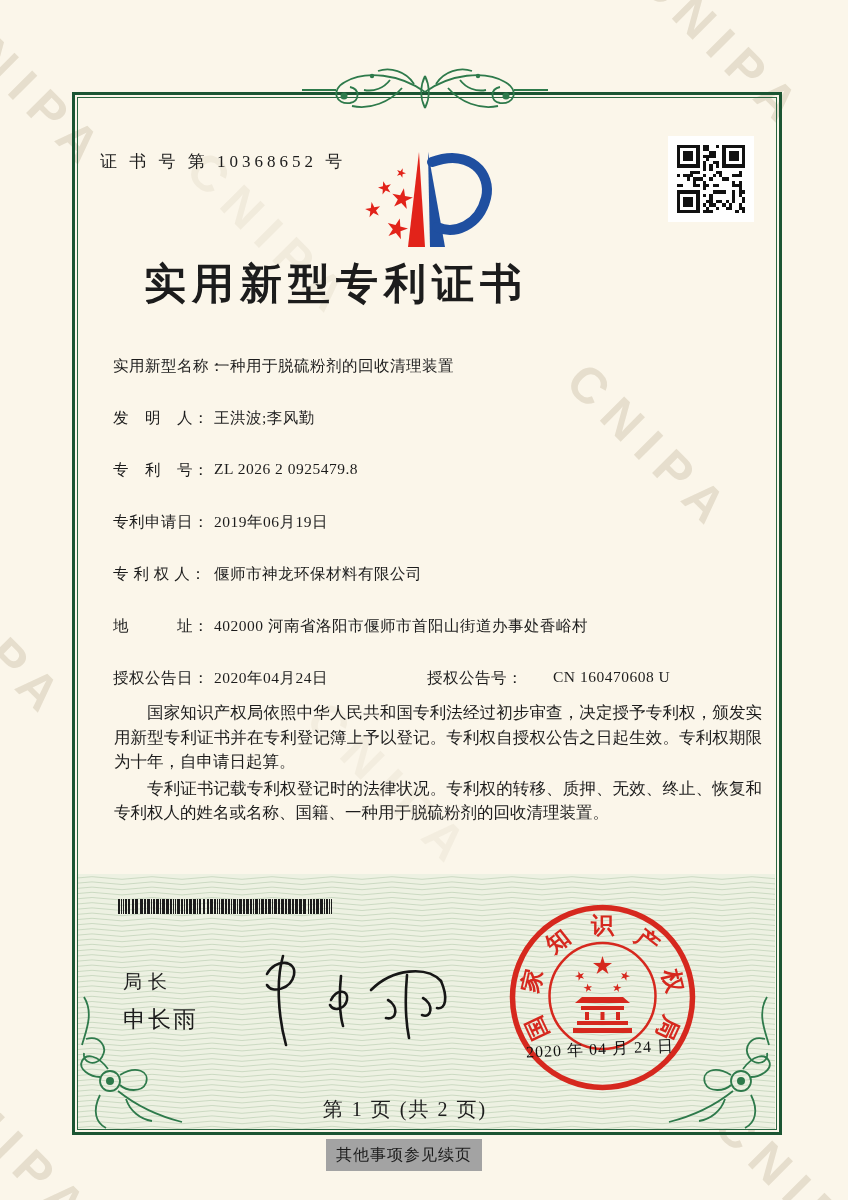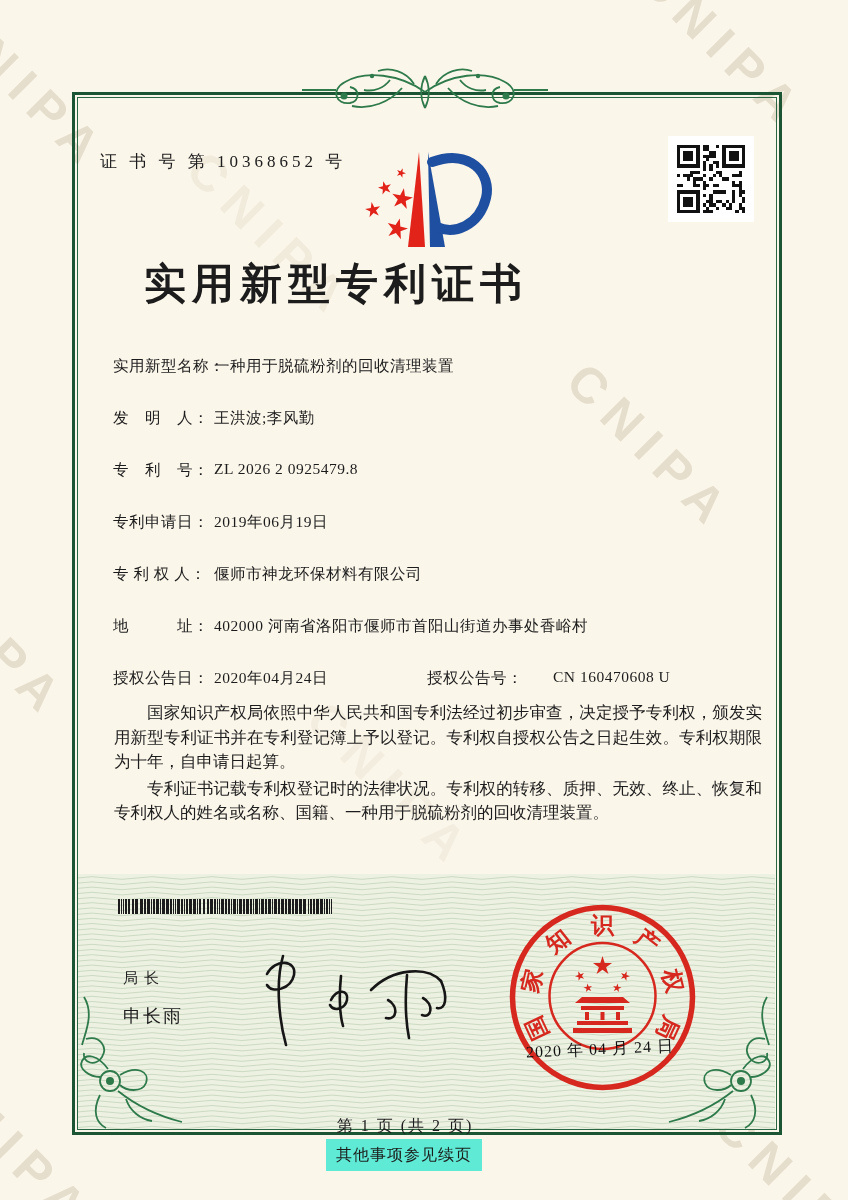--- a/index.html
+++ b/index.html
@@ -29,34 +29,34 @@
   .fvalue{position:absolute;left:214px;white-space:pre;}
   .flabel2{position:absolute;left:427px;white-space:pre;text-align:right;}
   .fvalue2{position:absolute;left:553px;white-space:pre;}
   
   .body-text{position:absolute;left:112px;top:699px;width:652px;font-size:16.5px;
              line-height:24.5px;text-align:justify;z-index:2;}
   .body-text p{margin:2px;text-indent:2em;}
   
   .barcode{position:absolute;left:118px;top:899px;z-index:2;}
   
-  .director-label{position:absolute;left:123px;top:969px;font-size:15px;letter-spacing:6px;
+  .director-label{position:absolute;left:123px;top:969px;font-size:19px;letter-spacing:6px;
                   font-family:"Liberation Sans","DejaVu Sans",sans-serif;z-index:2;}
-  .director-name{position:absolute;left:123px;top:1004px;font-size:18px;letter-spacing:2px;
+  .director-name{position:absolute;left:123px;top:1004px;font-size:23px;letter-spacing:2px;
                  font-family:"Liberation Sans","DejaVu Sans",sans-serif;z-index:2;}
   .signature{position:absolute;left:255px;top:948px;z-index:2;}
   
   .seal{position:absolute;left:505px;top:900px;z-index:2;}
   .seal-date{position:absolute;left:526px;top:1039px;width:158px;font-size:16px;letter-spacing:1px;
              color:#111;transform:rotate(-2.5deg);z-index:3;white-space:nowrap;}
   
   .page-footer{position:absolute;left:0;top:1096px;width:810px;text-align:center;
-               font-size:16px;letter-spacing:2px;z-index:2;margin-top:20px;}
+               font-size:20px;letter-spacing:2px;z-index:2;}
   .note-box{position:absolute;left:326px;top:1139px;width:156px;height:32px;line-height:32px;
-            background:#5eead4;text-align:center;font-size:16px;letter-spacing:1px;z-index:2;}
+            background:#a3a3a3;text-align:center;font-size:16px;letter-spacing:1px;z-index:2;}
   
   .orn{position:absolute;z-index:3;}
 </style>
 </head>
 <body>
 
 <div class="page">
 
   <div class="wm" style="left:-30px;top:-8px;opacity:.6">CNIPA</div>
   <div class="wm" style="left:668px;top:-50px;opacity:.6">CNIPA</div>

